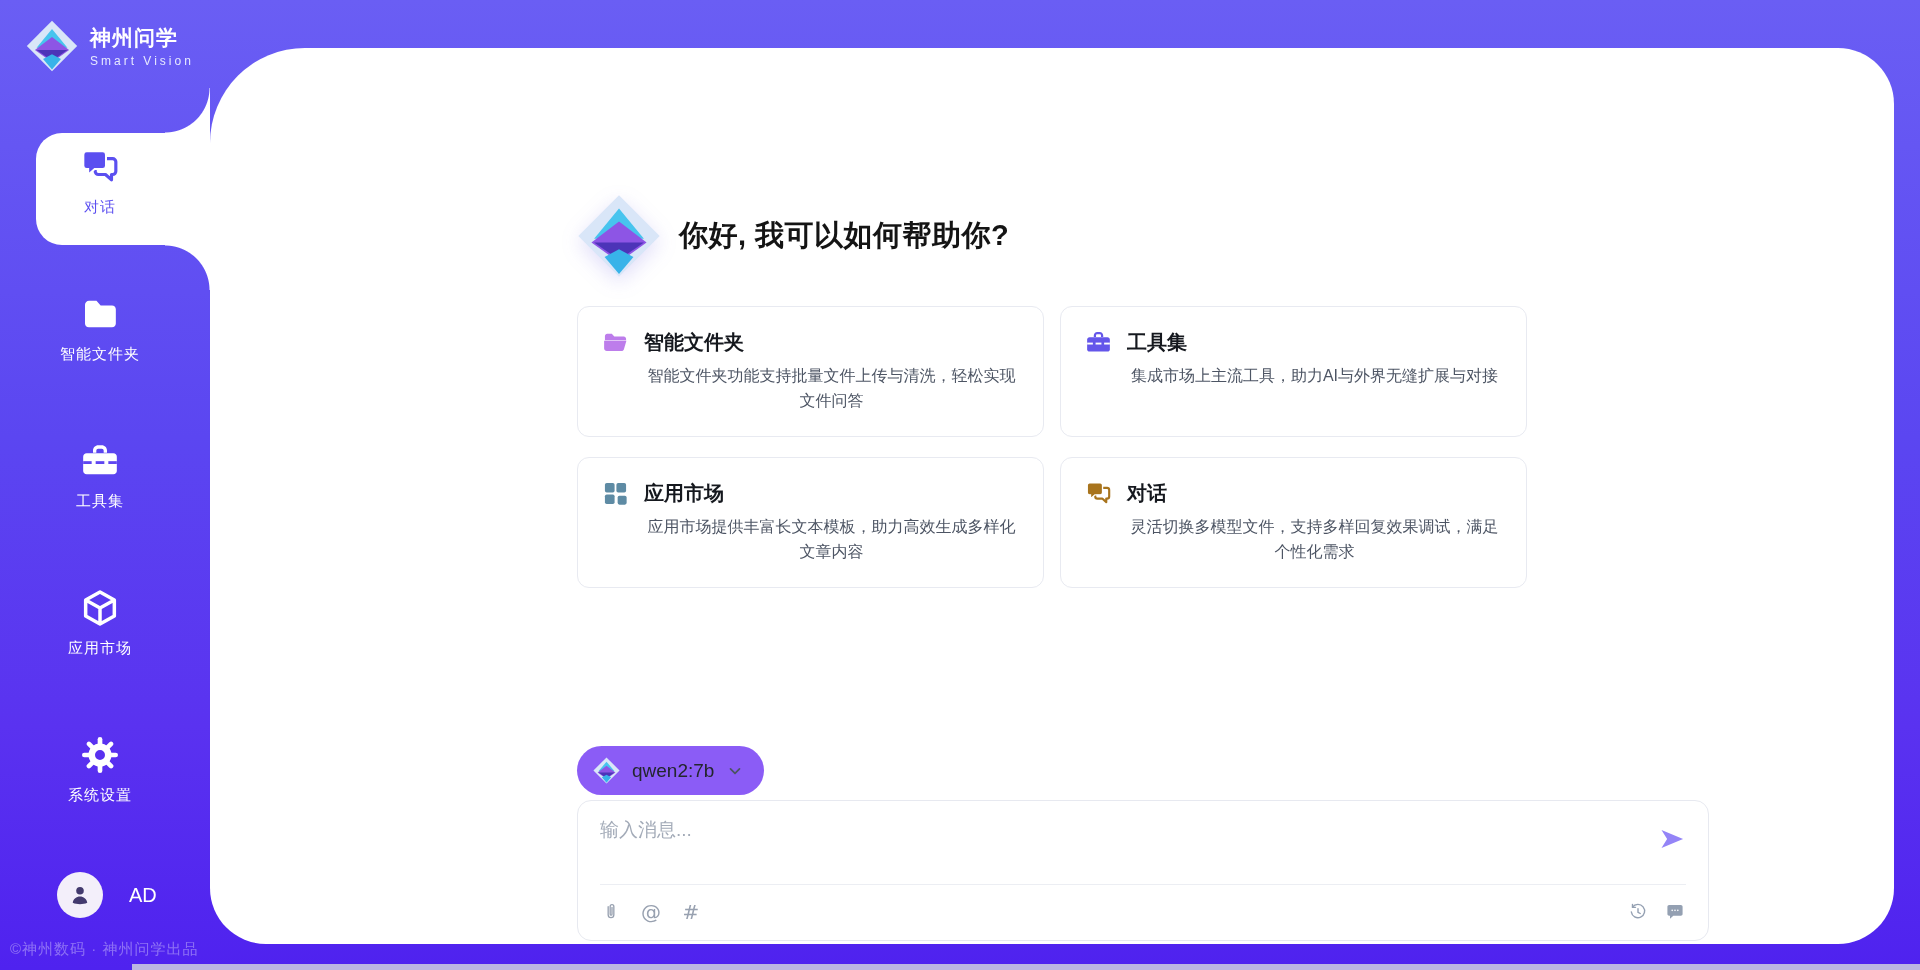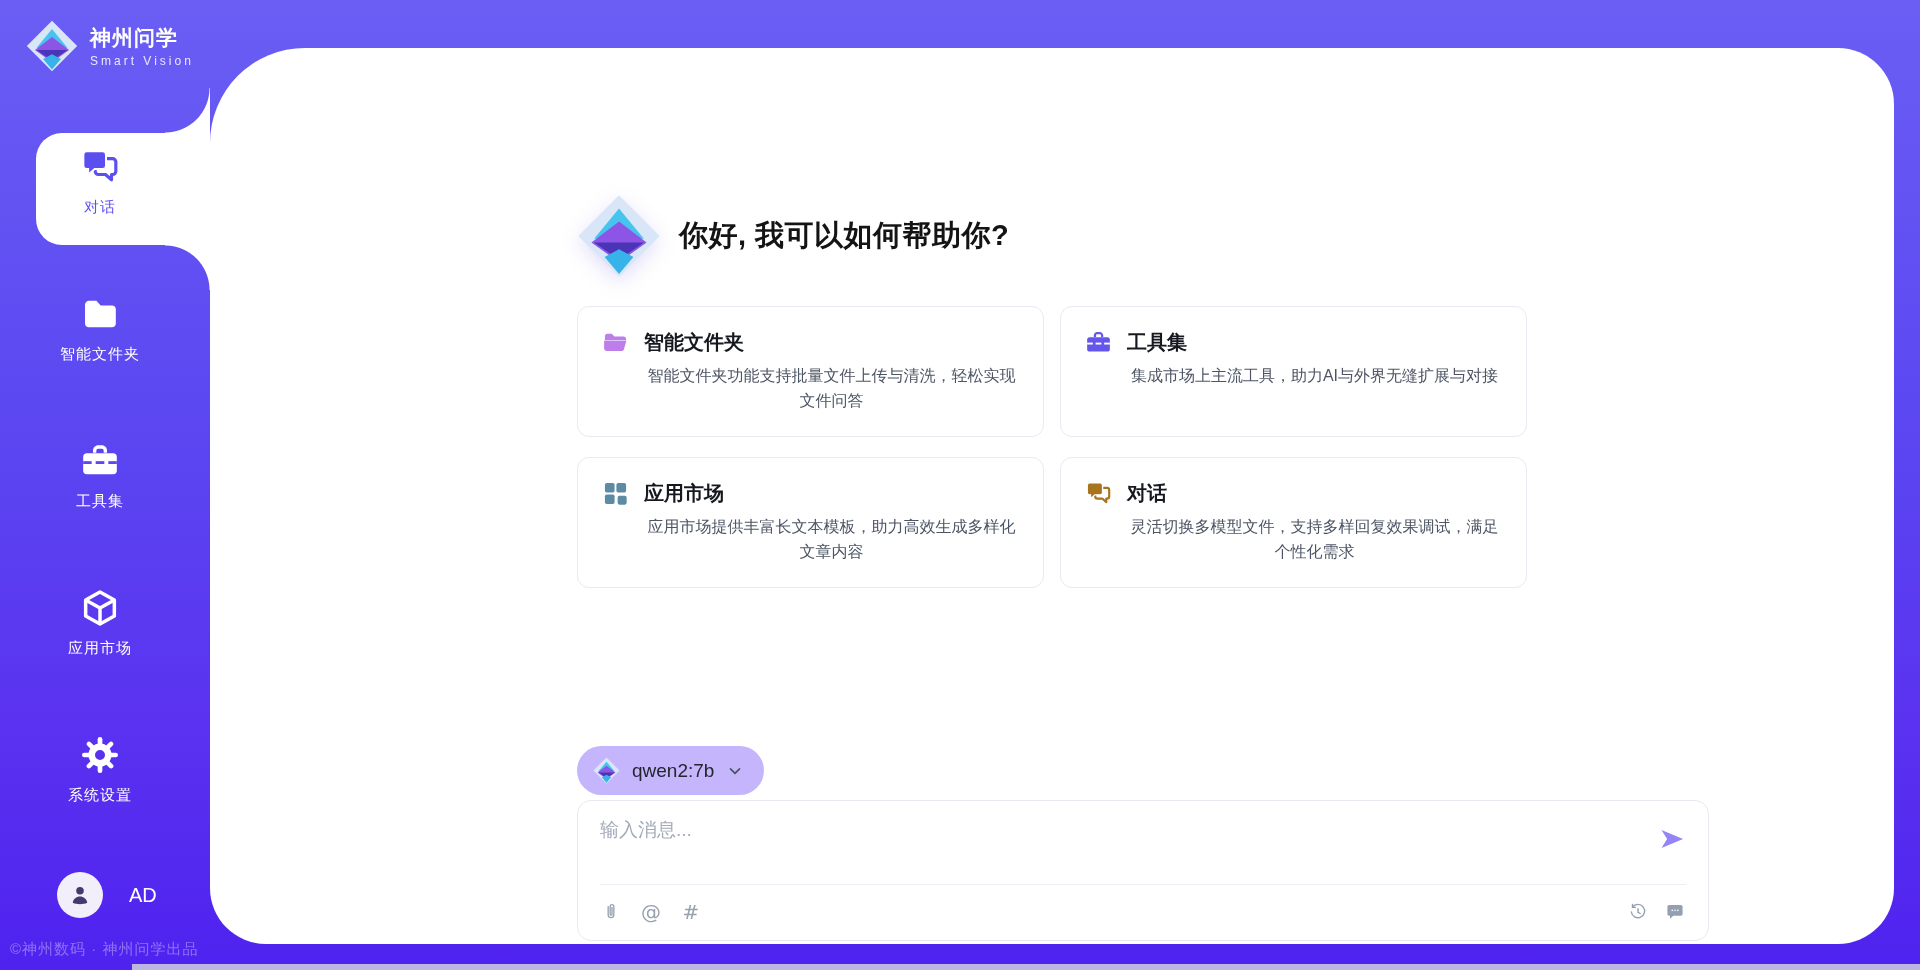--- a/index.html
+++ b/index.html
@@ -77,21 +77,21 @@
   .card-title{ font-size:20px; font-weight:bold; color:#15181e; }
   .card-desc{ margin:8px 0 0 42px; font-size:16px; line-height:1.55; color:#4d5564;text-align:center; }
   .icon-folderopen{ color:#bd7deb; }
   .icon-briefcase{ color:#6456ea; }
   .icon-apps{ color:#5e8ba4; }
   .icon-chatgold{ color:#a8741d; --cut:#ffffff; }
 
   .model-pill{
     position:absolute; left:calc(50% - 475px); top:698px;
     display:inline-flex; align-items:center; gap:12px;
-    background:#c4b5fd; border-radius:26px; padding:11px 20px 11px 16px; cursor:pointer;
+    background:#8b5cf6; border-radius:26px; padding:11px 20px 11px 16px; cursor:pointer;
   }
   .model-pill .gem{ width:27px; height:27px; }
   .model-name{ font-size:19px; color:#23262d; }
   .chev{ width:18px; height:18px; color:#4b5462; }
 
   .composer{
     position:absolute; left:calc(50% - 475px); top:752px; width:1132px; height:141px;
     background:#fff; border:1.5px solid #e7e9f0; border-radius:14px;
     padding:16px 22px 12px 22px; display:flex; flex-direction:column;
   }

